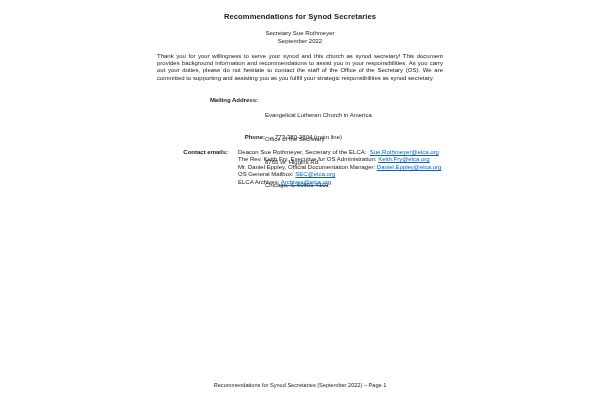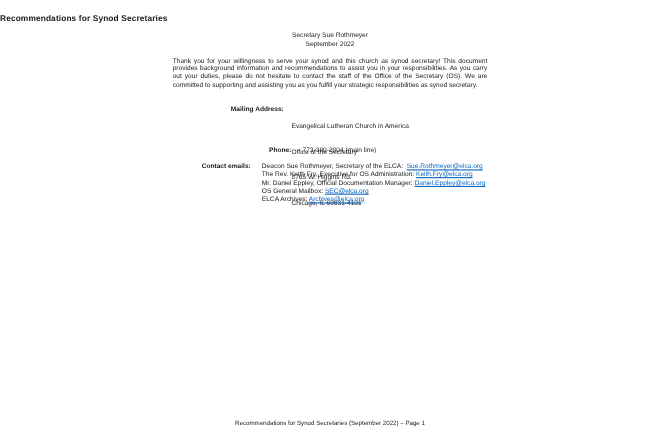--- a/index.html
+++ b/index.html
@@ -11,21 +11,21 @@
     -webkit-font-smoothing: antialiased;
   }
   .page {
     position: relative;
     width: 600px; height: 400px;
     background: #ffffff;
     overflow: hidden;
   }
   .doc-title {
     position: absolute; top: 12px; left: 0; width: 600px;
-    text-align: left; font-weight: bold; font-size: 7.6px;
+    text-align: center; font-weight: bold; font-size: 7.6px;
     letter-spacing: 0.1px;
   }
   .subtitle {
     position: absolute; left: 0; width: 600px;
     text-align: center; font-size: 6px;
   }
   .subtitle.author { top: 30px; }
   .subtitle.date   { top: 37.5px; }
   .intro {
     position: absolute; top: 52.5px; left: 157px; width: 286px;

